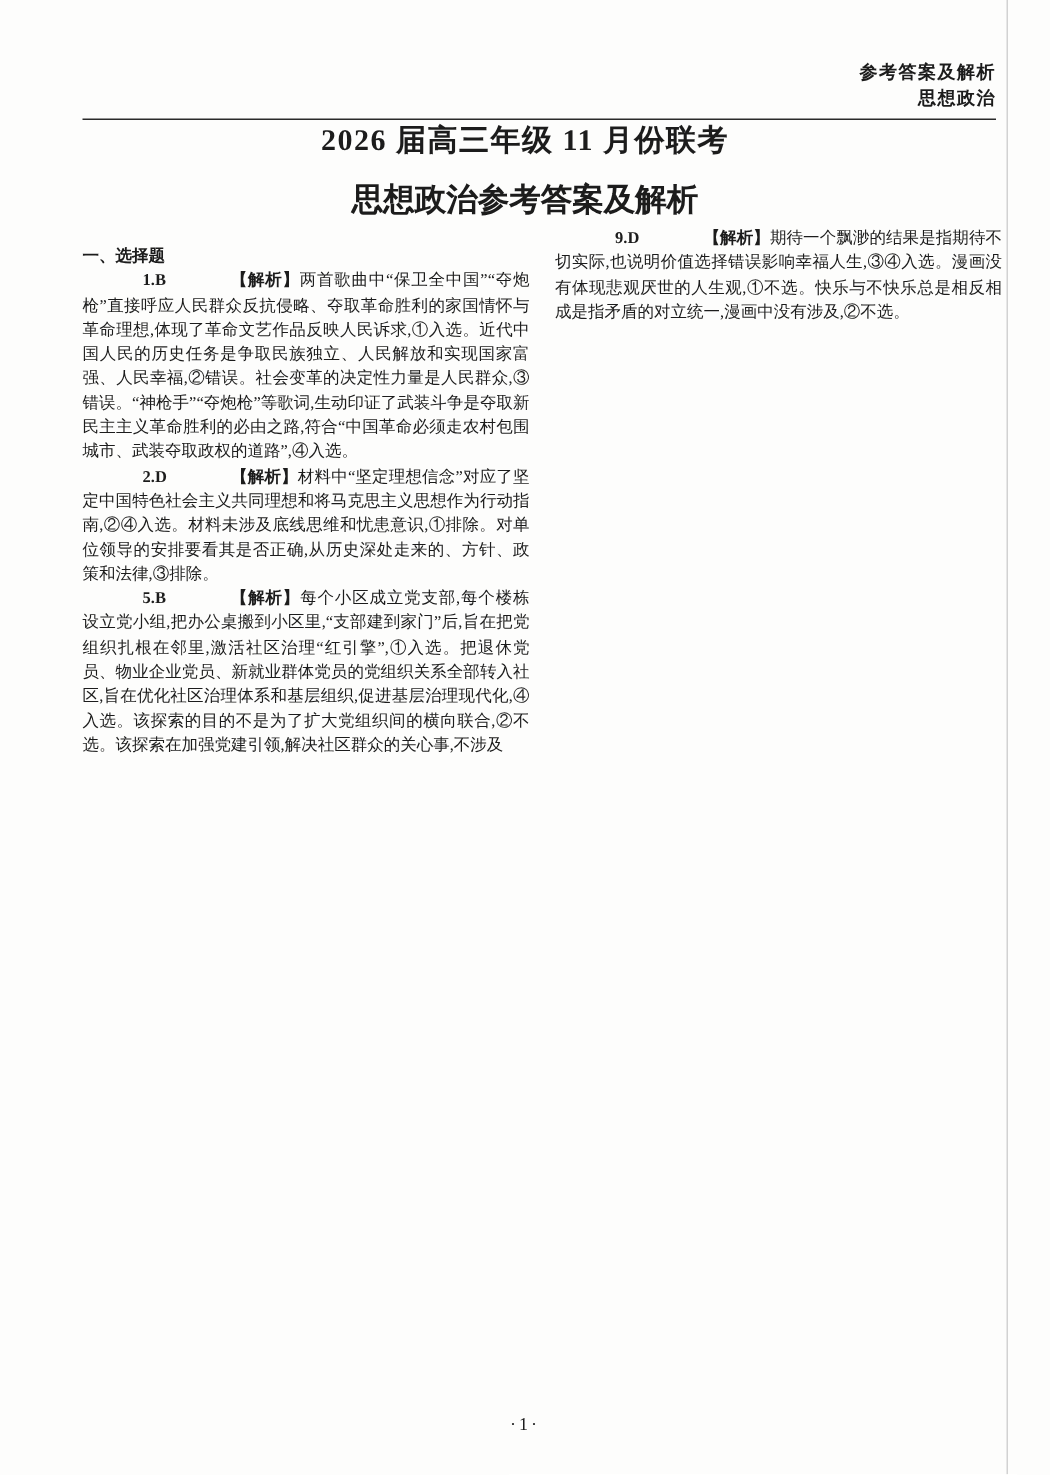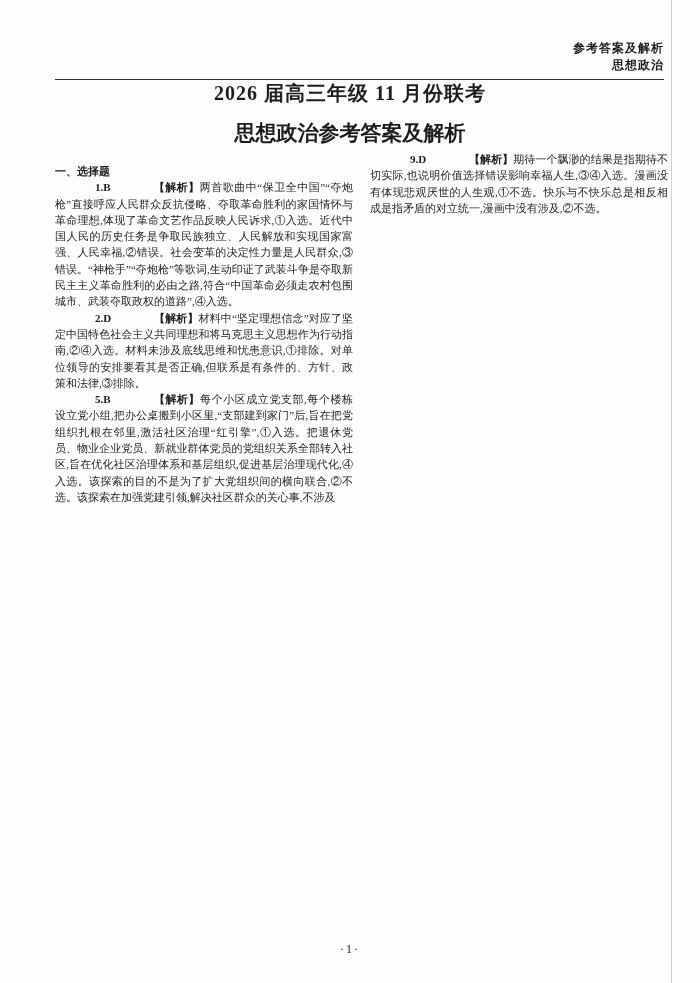--- a/index.html
+++ b/index.html
@@ -88,21 +88,21 @@
   <div class="title">2026 届高三年级 11 月份联考</div>
   <div class="subtitle">思想政治参考答案及解析</div>
 
   <div class="content">
 
     <div class="col">
       <div class="section">一、选择题</div>
 
       <div class="item"><b class="lbl">1.B</b>&nbsp;<b class="tag">【解析】</b><span>两首歌曲中“保卫全中国”“夺炮枪”直接呼应人民群众反抗侵略、夺取革命胜利的家国情怀与革命理想,体现了革命文艺作品反映人民诉求,①入选。近代中国人民的历史任务是争取民族独立、人民解放和实现国家富强、人民幸福,②错误。社会变革的决定性力量是人民群众,③错误。“神枪手”“夺炮枪”等歌词,生动印证了武装斗争是夺取新民主主义革命胜利的必由之路,符合“中国革命必须走农村包围城市、武装夺取政权的道路”,④入选。</span></div>
 
-      <div class="item"><b class="lbl">2.D</b>&nbsp;<b class="tag">【解析】</b><span>材料中“坚定理想信念”对应了坚定中国特色社会主义共同理想和将马克思主义思想作为行动指南,②④入选。材料未涉及底线思维和忧患意识,①排除。对单位领导的安排要看其是否正确,但联系是有条件的、方针、政策和法律,③排除。</span></div>
+      <div class="item"><b class="lbl">2.D</b>&nbsp;<b class="tag">【解析】</b><span>材料中“坚定理想信念”对应了坚定中国特色社会主义共同理想和将马克思主义思想作为行动指南,②④入选。材料未涉及底线思维和忧患意识,①排除。对单位领导的安排要看其是否正确,从历史深处走来的、方针、政策和法律,③排除。</span></div>
 
 
 
       <div class="item"><b class="lbl">5.B</b>&nbsp;<b class="tag">【解析】</b><span>每个小区成立党支部,每个楼栋设立党小组,把办公桌搬到小区里,“支部建到家门”后,旨在把党组织扎根在邻里,激活社区治理“红引擎”,①入选。把退休党员、物业企业党员、新就业群体党员的党组织关系全部转入社区,旨在优化社区治理体系和基层组织,促进基层治理现代化,④入选。该探索的目的不是为了扩大党组织间的横向联合,②不选。该探索在加强党建引领,解决社区群众的关心事,不涉及</span></div>
     </div>
 
     <div class="col">
 
 
 

